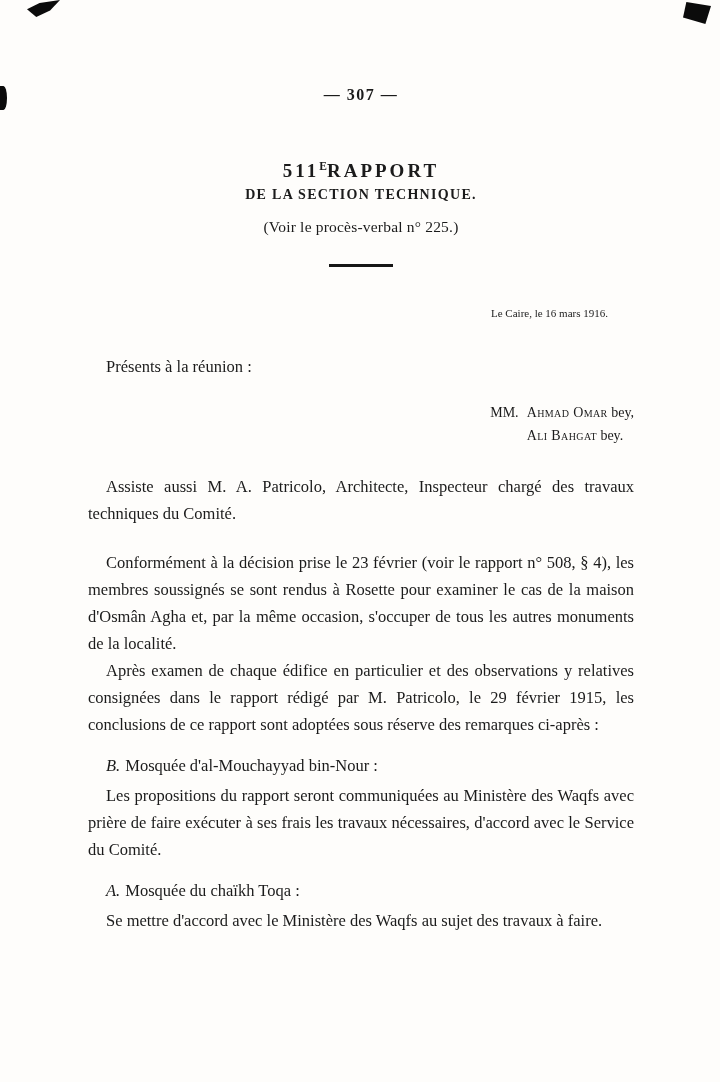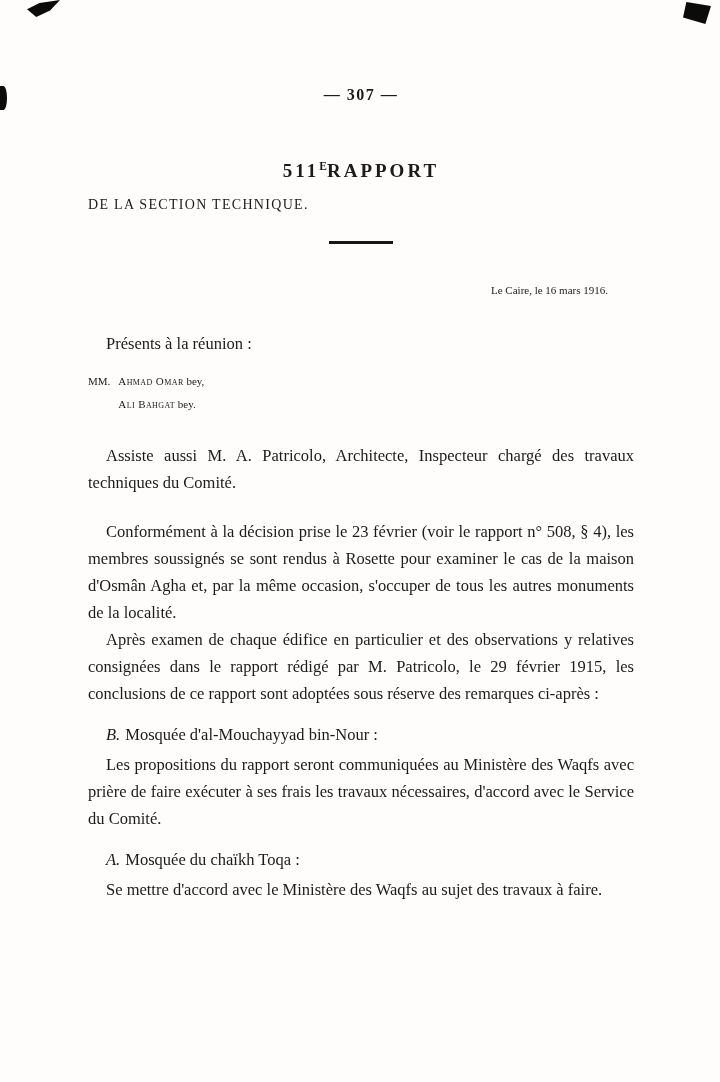--- a/index.html
+++ b/index.html
@@ -26,36 +26,36 @@
   .text-block { position: absolute; left: 88px; top: 0; width: 546px; }
 
   .page-number { margin-top: 86px; text-align: center; font-size: 16px;
     font-weight: bold; letter-spacing: 1.5px; }
 
   .title { margin-top: 56px; text-align: center; font-size: 19px;
     font-weight: bold; letter-spacing: 3px; }
   .title sup { font-size: 11.5px; letter-spacing: 0; }
   .title-word { margin-left: 0; text-align: center; }
 
-  .subtitle { margin-top: 15px; font-size: 14px;
-    font-weight: normal; letter-spacing: 1.3px; }
+  .subtitle { margin-top: 5px; text-align: center; font-size: 14px;
+    font-weight: bold; letter-spacing: 1.3px; }
 
   .reference { margin-top: 15px; text-align: center; font-size: 15.5px;
     letter-spacing: 0.2px; }
 
   .separator { width: 64px; border: none; border-top: 3px solid #161616;
     margin: 28px auto 0; }
 
   .dateline { margin-top: 40px; text-align: right; padding-right: 26px;
     font-size: 11px; }
 
   .presents { margin-top: 38px; font-size: 16.5px; text-indent: 18px; }
 
-  .mm-block { margin-top: 16px; display: flex; justify-content: flex-start;
-    font-size: 11px; line-height: 23px; }
+  .mm-block { margin-top: 24px; display: flex; justify-content: flex-end;
+    font-size: 14px; line-height: 23px; }
   .mm-prefix { margin-right: 8px; }
   .sc { font-variant: small-caps; letter-spacing: 0.4px; }
 
   .para { font-size: 16.5px; line-height: 27px; text-align: justify;
     text-indent: 18px; }
   .assiste { margin-top: 26px; }
 
   .section-heading { margin-top: 30px; text-align: center; font-size: 12.5px;
     font-weight: bold; letter-spacing: 0.7px; }
 
@@ -77,20 +77,21 @@
 <div class="text-block">
 
   <div class="page-number">— 307 —</div>
 
   <h1 class="title">
     <span>511</span><sup>E</sup><span class="title-word">RAPPORT</span>
   </h1>
 
   <h2 class="subtitle">DE LA SECTION TECHNIQUE.</h2>
 
+  <div class="reference">(Voir le procès-verbal n° 225.)</div>
 
   <hr class="separator">
 
   <div class="dateline">Le Caire, le 16 mars 1916.</div>
 
   <p class="presents">Présents à la réunion :</p>
 
   <div class="mm-block">
     <span class="mm-prefix">MM.</span>
     <div class="mm-names">

